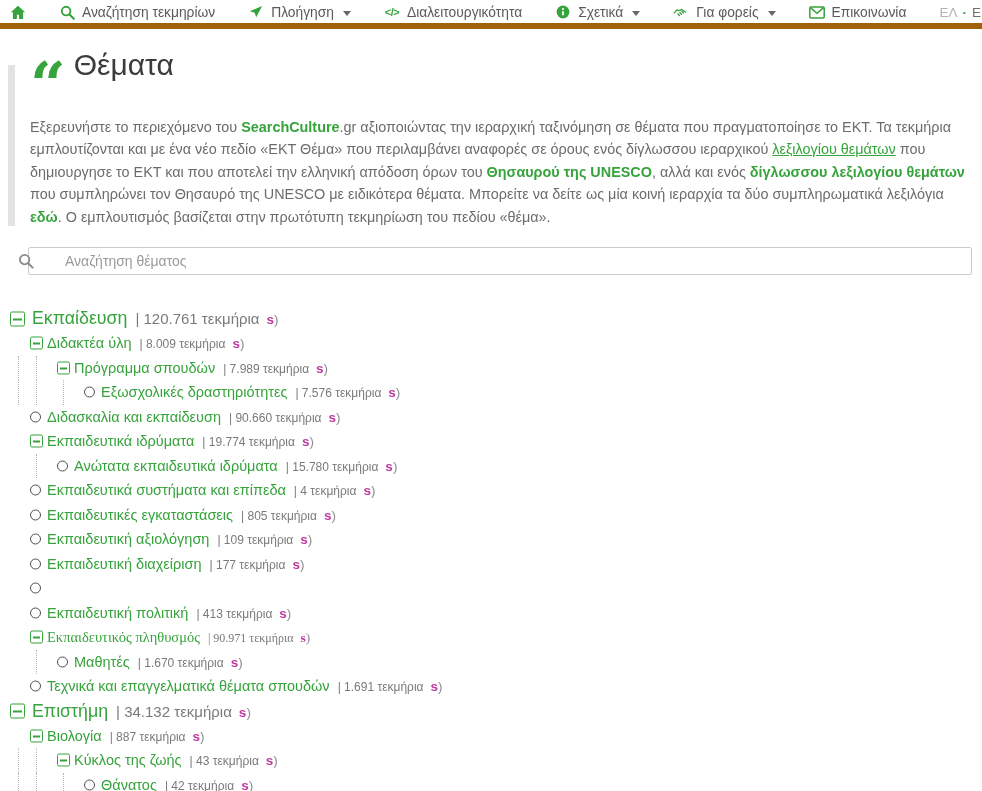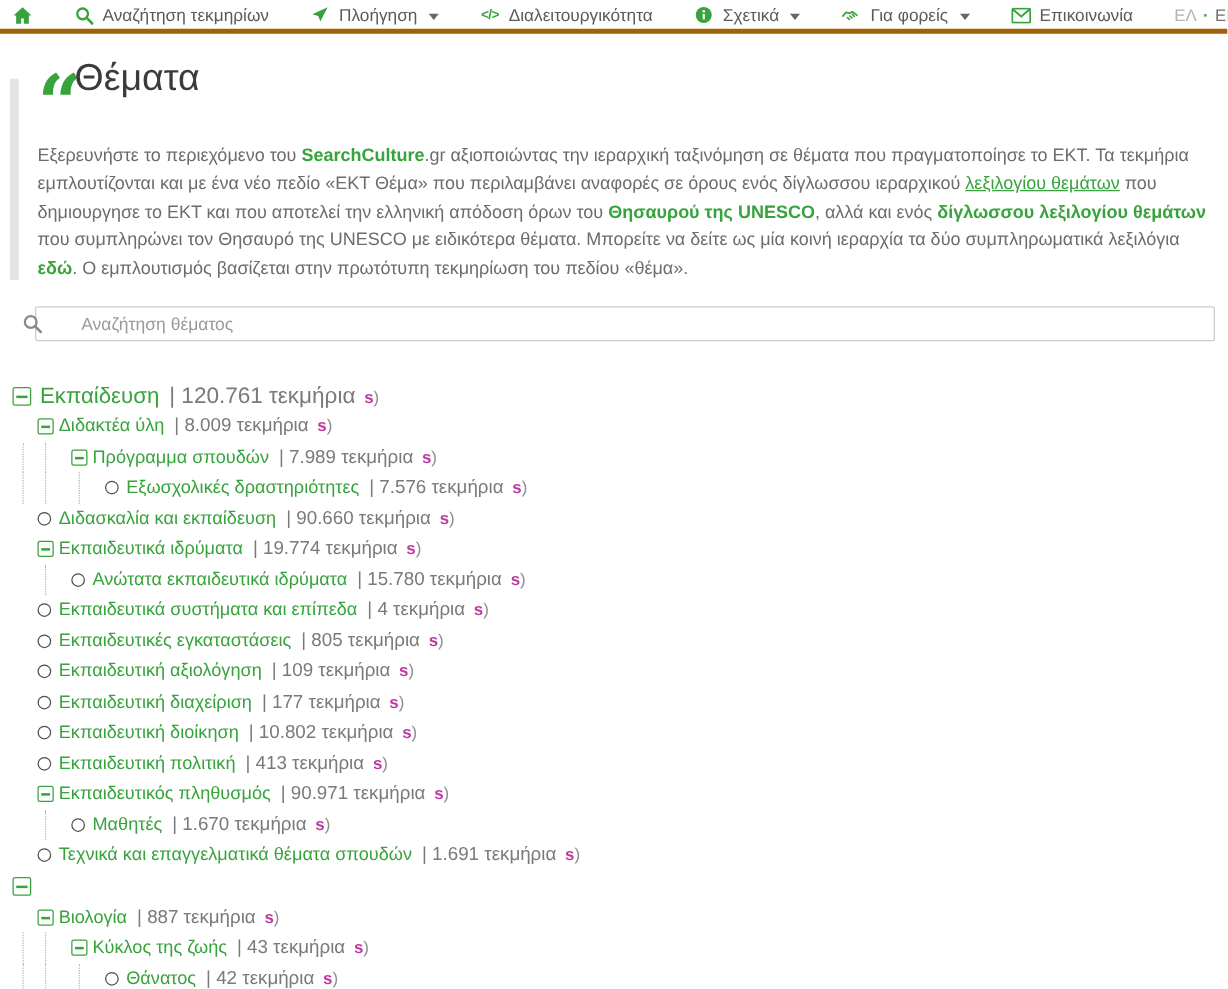--- a/index.html
+++ b/index.html
@@ -4,42 +4,42 @@
 <style>
   html,body{margin:0;padding:0;}
   body{
     width:982px;height:791px;overflow:hidden;background:#fff;
     font-family:"Liberation Sans",sans-serif;color:#555;
     -webkit-font-smoothing:antialiased;
   }
   
   .topnav{
     height:22px;display:flex;align-items:center;gap:33px;
-    padding:1px 12px 0 10px;border-bottom:4px solid #a16207;background:#fff;
+    padding:1px 12px 0 10px;border-bottom:6px solid #a16207;background:#fff;
     font-size:13.8px;color:#5a5a5a;white-space:nowrap;
   }
   .nav-item{display:flex;align-items:center;gap:7px;cursor:pointer;}
   .nav-item .ic{display:inline-flex;width:16px;height:16px;align-items:center;justify-content:center;}
   .nav-item svg{display:block;}
   .code-ic{font-weight:bold;font-size:11px;color:var(--accent);letter-spacing:-0.5px;}
   .caret{width:0;height:0;border-left:4px solid transparent;border-right:4px solid transparent;border-top:5px solid #666;margin-left:2px;margin-top:2px;}
   .lang{margin-left:auto;display:flex;align-items:center;gap:5px;font-size:13.5px;cursor:pointer;}
   .lang .cur{color:#b3b3b3;}
   .lang .dot{color:var(--accent);font-weight:bold;}
   .lang .oth{color:#6f6f6f;}
   
   .intro-wrap{position:relative;margin:33px 10px 0 8px;}
   .intro-bar{position:absolute;left:0;top:3px;bottom:2px;width:7px;background:#e3e3e3;}
   .intro-content{margin-left:22px;}
   .head-line{display:flex;align-items:flex-end;height:40px;}
   .quote-ic{
     font-family:"DejaVu Serif",serif;font-weight:bold;color:var(--accent);
     font-size:62px;line-height:26px;height:30px;overflow:visible;letter-spacing:-6px;
   }
-  .page-title{font-size:30px;color:#3b3b3b;font-weight:400;margin-left:0;line-height:34px;}
+  .page-title{font-size:30px;color:#3b3b3b;font-weight:400;margin-left:14px;line-height:34px;}
   .intro-text{
     margin-top:14px;width:940px;font-size:14.4px;line-height:22.4px;color:#6c6c6c;
   }
   .seg-link{color:var(--accent);text-decoration:none;cursor:pointer;font-weight:bold;}
   .seg-link-u{color:var(--accent);text-decoration:underline;cursor:pointer;}
   
   .search-wrap{position:relative;margin:19px 10px 0 8px;padding-left:20px;}
   .search-wrap input{
     width:100%;box-sizing:border-box;height:28px;border:1px solid #ccc;border-radius:2px;
     padding:0 10px 0 36px;font-size:14px;color:#555;outline:none;
@@ -55,22 +55,22 @@
   .t-ic{position:absolute;top:50%;transform:translateY(-50%);box-sizing:border-box;cursor:pointer;}
   .i-minus{width:13px;height:13px;border:1px solid var(--accent);border-radius:2px;background:#fff;}
   .i-minus::after{content:"";position:absolute;left:2px;right:2px;top:5px;border-top:2px solid var(--accent);}
   .lv0 .i-minus{width:15px;height:15px;}
   .lv0 .i-minus::after{top:6px;}
   .i-circle{width:11px;height:11px;border:1.6px solid #4f4f4f;border-radius:50%;background:#fff;}
   .t-line{position:absolute;top:0;line-height:24.5px;white-space:nowrap;}
   .lv0 .t-line{line-height:25px;}
   .t-label{color:var(--accent);font-size:14.5px;text-decoration:none;cursor:pointer;}
   .lv0 .t-label{font-size:17.8px;}
-  .t-count{color:#7a7a7a;font-size:15px;margin-left:8px;}
-  .lv0 .t-count{font-size:18px;}
+  .t-count{color:#7a7a7a;font-size:12px;margin-left:8px;}
+  .lv0 .t-count{font-size:15px;}
   .s-badge{margin-left:7px;cursor:pointer;text-decoration:none;font-size:13.5px;}
   .s-badge .s{color:#bf3aa0;font-weight:bold;}
   .s-badge .p{color:#8e8e8e;font-weight:normal;}
 </style>
 </head>
 <body>
 
 <nav class="topnav" id="topnav">
     <div class="nav-item">
       <span class="ic">
@@ -205,41 +205,41 @@
     <div class="t-row lv1">
       <span class="t-ic i-circle" style="left: 22px;"></span>
       <span class="t-line" style="left: 39px;"><a class="t-label">Εκπαιδευτική αξιολόγηση</a><span class="t-count">| 109 τεκμήρια</span><a class="s-badge"><span class="s">s</span><span class="p">)</span></a></span>
     </div>
     <div class="t-row lv1">
       <span class="t-ic i-circle" style="left: 22px;"></span>
       <span class="t-line" style="left: 39px;"><a class="t-label">Εκπαιδευτική διαχείριση</a><span class="t-count">| 177 τεκμήρια</span><a class="s-badge"><span class="s">s</span><span class="p">)</span></a></span>
     </div>
     <div class="t-row lv1">
       <span class="t-ic i-circle" style="left: 22px;"></span>
-      <span class="t-line" style="left: 39px;"><a class="t-label">Εκπαιδευτική διοίκηση</a><span class="t-count">| 10.802 τεκμήρια</span><a class="s-badge"><span class="s">s</span><span class="p">)</span></a></span>
     </div>
     <div class="t-row lv1">
       <span class="t-ic i-circle" style="left: 22px;"></span>
       <span class="t-line" style="left: 39px;"><a class="t-label">Εκπαιδευτική πολιτική</a><span class="t-count">| 413 τεκμήρια</span><a class="s-badge"><span class="s">s</span><span class="p">)</span></a></span>
     </div>
     <div class="t-row lv1">
       <span class="t-ic i-minus" style="left: 22px;"></span>
-      <span class="t-line" style="left: 39px;"><a class="t-label">Εκπαιδευτικός πληθυσμός</a><span class="t-count">| 90.971 τεκμήρια</span><a class="s-badge"><span class="s">s</span><span class="p">)</span></a></span>
+      <span class="t-line" style="left: 39px; font-family: Liberation Serif, serif;"><a class="t-label">Εκπαιδευτικός πληθυσμός</a><span class="t-count">| 90.971 τεκμήρια</span><a class="s-badge"><span class="s">s</span><span class="p">)</span></a></span>
     </div>
     <div class="t-row lv2">
       <span class="guide" style="left: 28px;"></span>
       <span class="t-ic i-circle" style="left: 49px;"></span>
       <span class="t-line" style="left: 66px;"><a class="t-label">Μαθητές</a><span class="t-count">| 1.670 τεκμήρια</span><a class="s-badge"><span class="s">s</span><span class="p">)</span></a></span>
     </div>
     <div class="t-row lv1">
       <span class="t-ic i-circle" style="left: 22px;"></span>
       <span class="t-line" style="left: 39px;"><a class="t-label">Τεχνικά και επαγγελματικά θέματα σπουδών</a><span class="t-count">| 1.691 τεκμήρια</span><a class="s-badge"><span class="s">s</span><span class="p">)</span></a></span>
     </div>
     <div class="t-row lv0">
       <span class="t-ic i-minus" style="left: 2px;"></span>
+      <span class="t-line" style="left: 24px;"><a class="t-label">Επιστήμη</a><span class="t-count">| 34.132 τεκμήρια</span><a class="s-badge"><span class="s">s</span><span class="p">)</span></a></span>
     </div>
     <div class="t-row lv1">
       <span class="t-ic i-minus" style="left: 22px;"></span>
       <span class="t-line" style="left: 39px;"><a class="t-label">Βιολογία</a><span class="t-count">| 887 τεκμήρια</span><a class="s-badge"><span class="s">s</span><span class="p">)</span></a></span>
     </div>
     <div class="t-row lv2">
       <span class="guide" style="left: 10px;"></span>
       <span class="guide" style="left: 28px;"></span>
       <span class="t-ic i-minus" style="left: 49px;"></span>
       <span class="t-line" style="left: 66px;"><a class="t-label">Κύκλος της ζωής</a><span class="t-count">| 43 τεκμήρια</span><a class="s-badge"><span class="s">s</span><span class="p">)</span></a></span>

